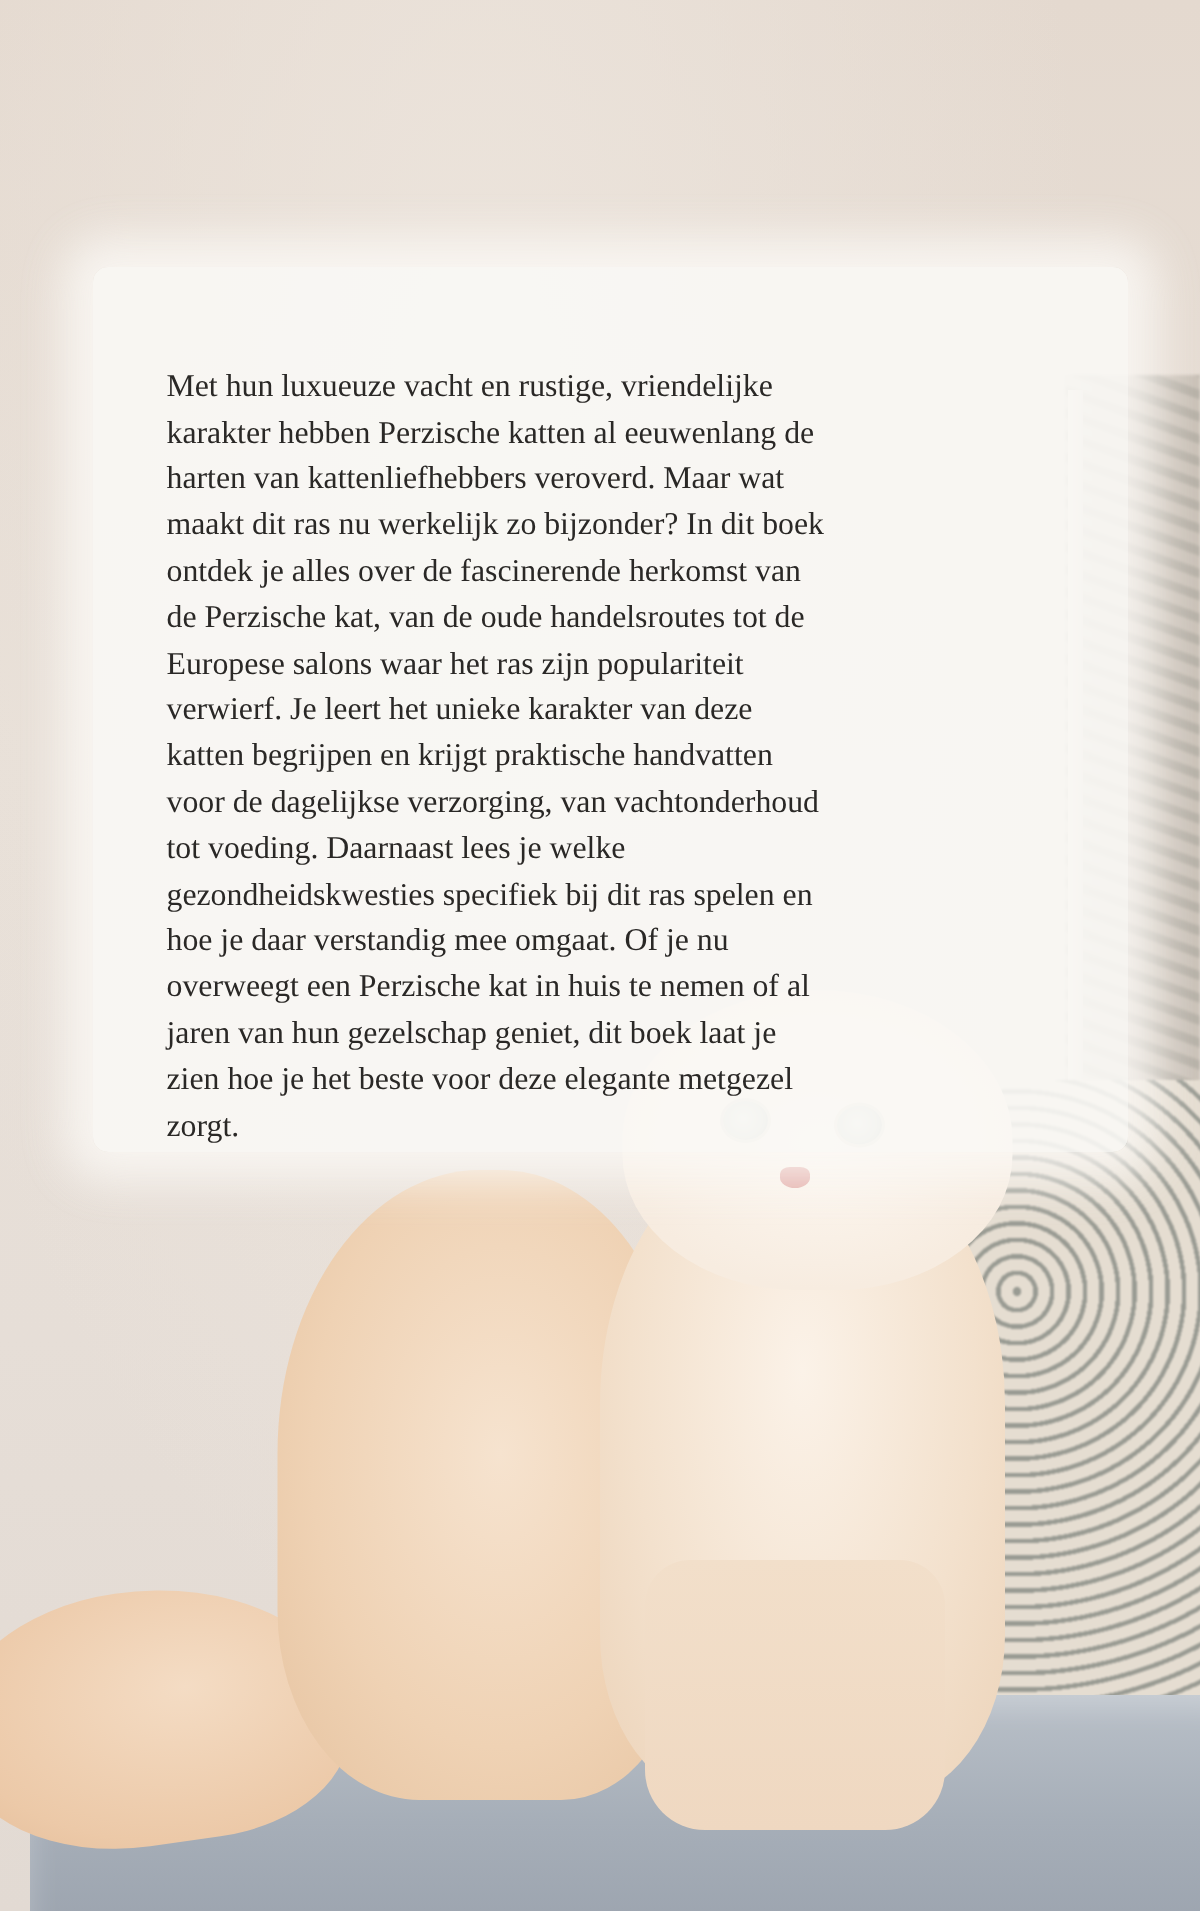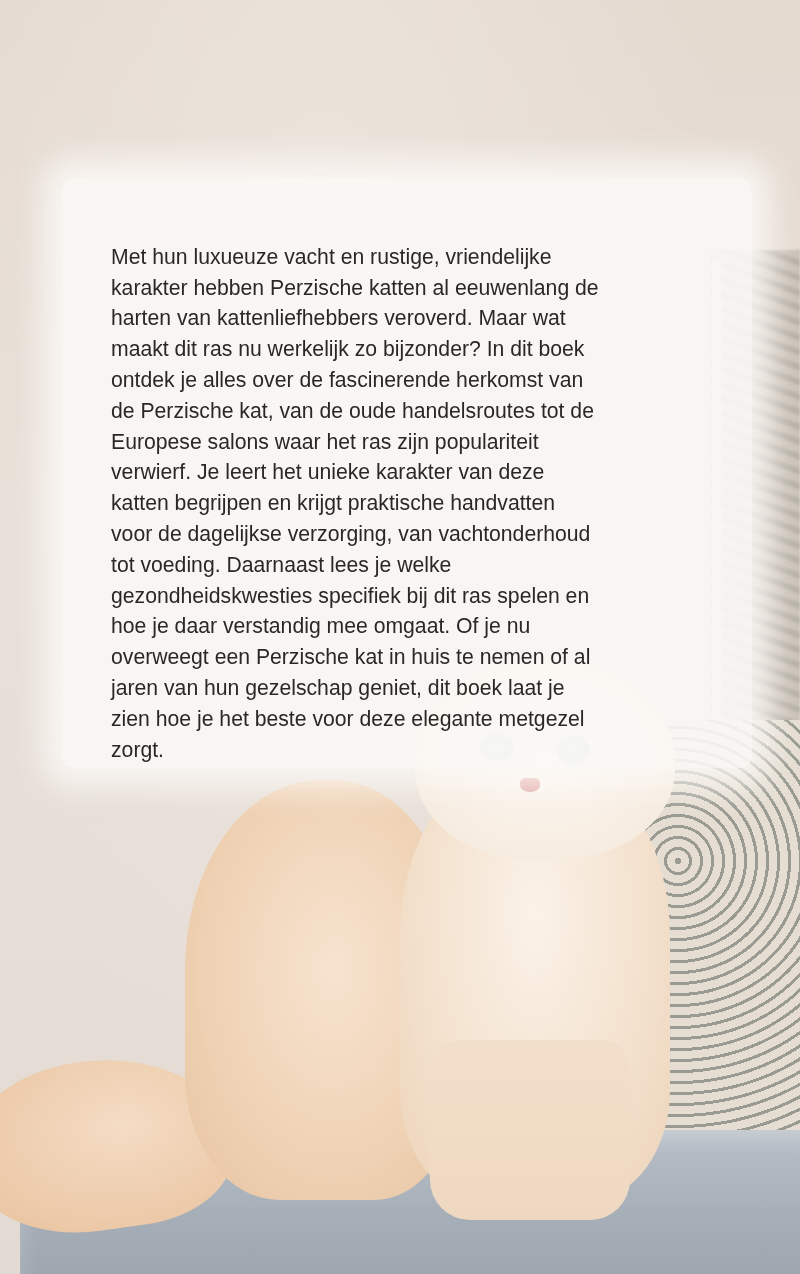--- a/index.html
+++ b/index.html
@@ -81,21 +81,21 @@
   }
   .text-panel {
     position: absolute; left: 62px; top: 178px; width: 690px; height: 590px;
     background: rgba(250,248,245,0.9);
     box-shadow: 0 0 30px 20px rgba(250,248,245,0.85);
     border-radius: 10px;
   }
   .body-text {
     position: absolute; left: 111px; top: 211px; width: 600px;
     margin: 0;
-    font-family: Liberation Sans, sans-serif;
+    font-family: Liberation Serif, serif;
     font-size: 21.2px; line-height: 30.8px;
     color: #2a2826;
     white-space: pre-line;
     letter-spacing: 0px;
   }
 </style>
 </head>
 <body>
 
 <div class="scene">

